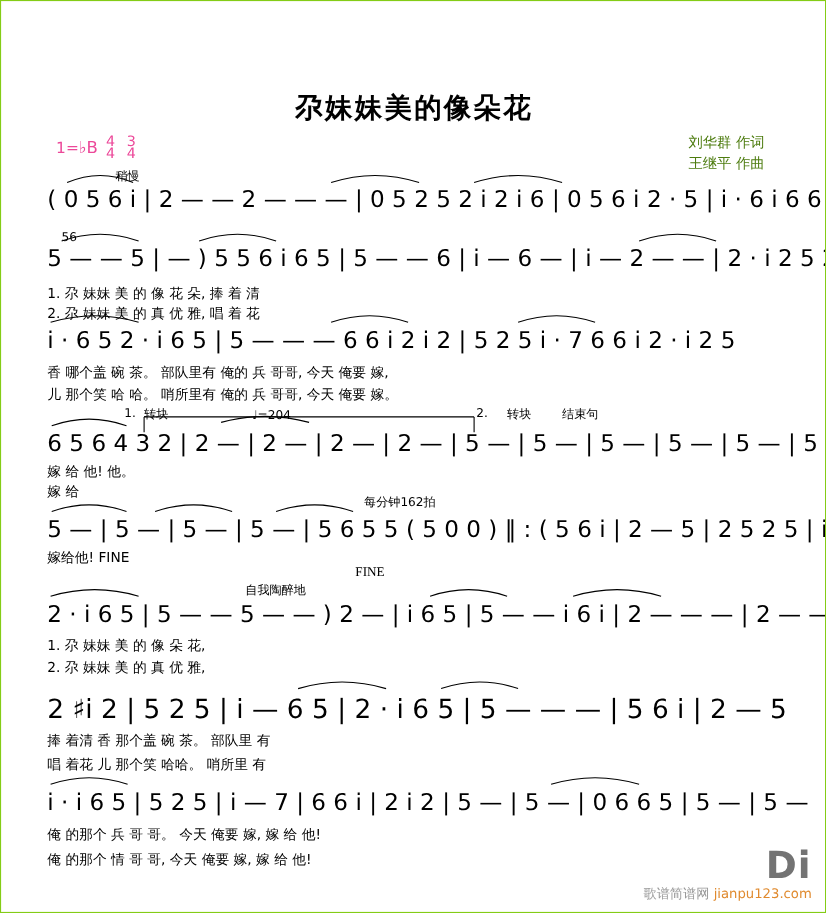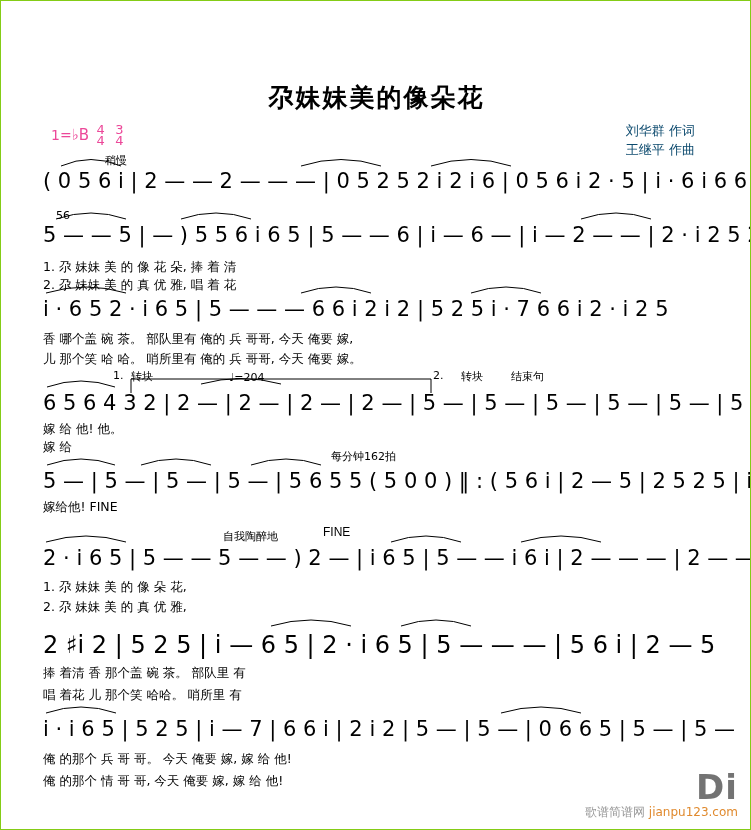--- a/index.html
+++ b/index.html
@@ -31,21 +31,21 @@
     letter-spacing: 2px;
     color: #000;
   }
   .credits {
     position: absolute;
     top: 120px;
     right: 55px;
     font-family: "DejaVu Sans", sans-serif;
     font-size: 13px;
     line-height: 19px;
-    color: #0c4a6e;
+    color: #4d7c0f;
     text-align: center;
   }
   .keysig {
     position: absolute;
     top: 124px;
     left: 50px;
     font-family: "DejaVu Sans", sans-serif;
     font-size: 14px;
     color: #ec4899;
     white-space: nowrap;
@@ -167,21 +167,21 @@
 
   <div class="marker" style="top:152px;left:104px">稍慢</div>
   <div class="marker" style="top:208px;left:55px">56</div>
   <div class="marker" style="top:368px;left:112px">1.</div>
   <div class="marker" style="top:368px;left:130px">转块</div>
   <div class="marker" style="top:370px;left:228px">♩=204</div>
   <div class="marker" style="top:368px;left:432px">2.</div>
   <div class="marker" style="top:368px;left:460px">转块</div>
   <div class="marker" style="top:368px;left:510px">结束句</div>
   <div class="marker" style="top:448px;left:330px">每分钟162拍</div>
-  <div class="marker" style="top:524px;left:322px;font-family:Liberation Sans, sans-serif;font-size:12px">FINE</div>
+  <div class="marker" style="top:512px;left:322px;font-family:Liberation Serif, serif;font-size:12px">FINE</div>
   <div class="marker" style="top:528px;left:222px">自我陶醉地</div>
 
   <svg class="slurs" viewBox="0 0 751 830">
     <path d="M60 165 Q 90 152 120 165" fill="none" stroke="#000" stroke-width="1"></path>
     <path d="M300 165 Q 340 152 380 165" fill="none" stroke="#000" stroke-width="1"></path>
     <path d="M430 165 Q 470 152 510 165" fill="none" stroke="#000" stroke-width="1"></path>
     <path d="M55 218 Q 90 206 125 218" fill="none" stroke="#000" stroke-width="1"></path>
     <path d="M180 218 Q 215 206 250 218" fill="none" stroke="#000" stroke-width="1"></path>
     <path d="M580 218 Q 615 206 650 218" fill="none" stroke="#000" stroke-width="1"></path>
     <path d="M45 292 Q 85 280 125 292" fill="none" stroke="#000" stroke-width="1"></path>

